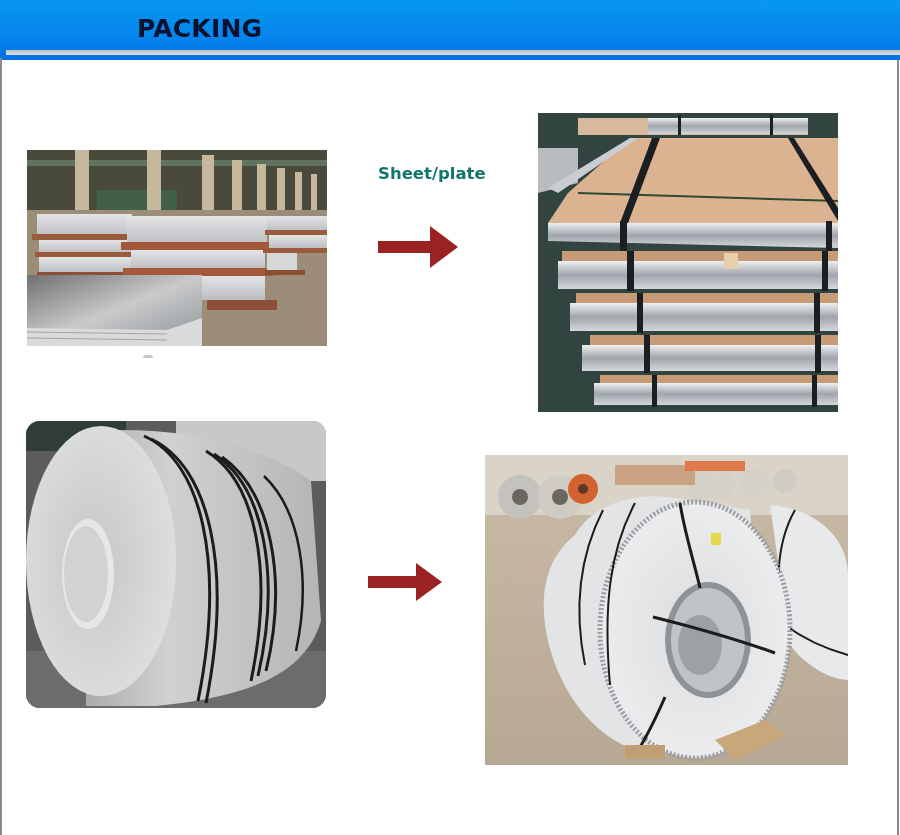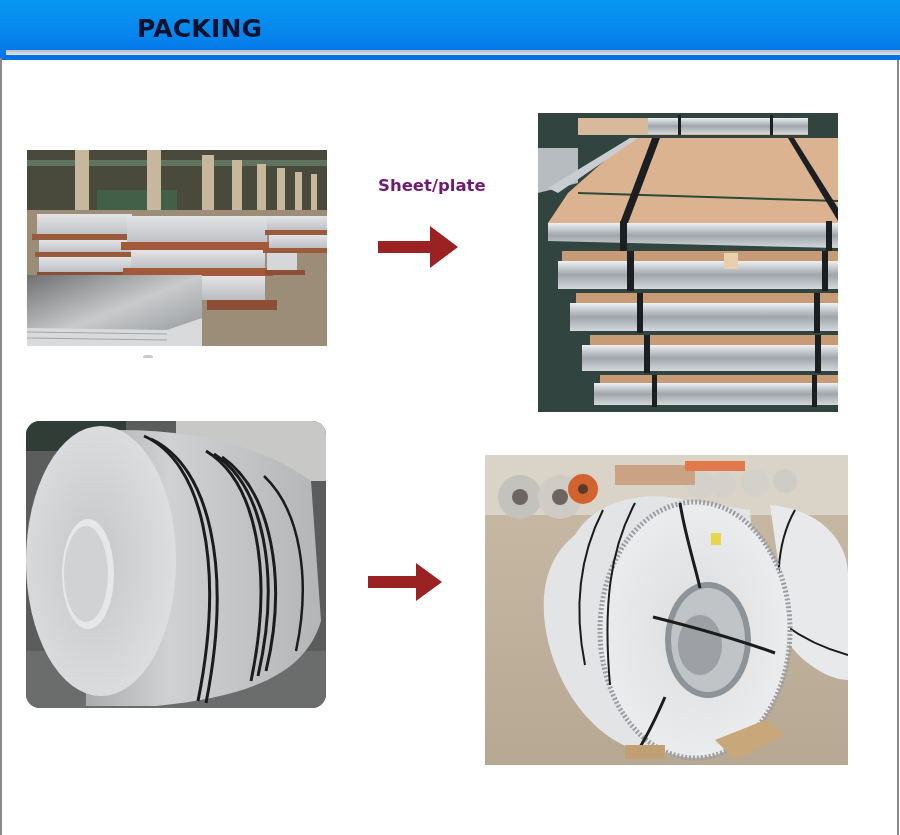--- a/index.html
+++ b/index.html
@@ -24,22 +24,22 @@
 
   .photo { position: absolute; overflow: hidden; }
   .photo svg { display: block; width: 100%; height: 100%; }
 
   #photo-sheets-warehouse { left: 27px; top: 150px; width: 300px; height: 196px; }
   #photo-sheets-packed { left: 538px; top: 113px; width: 300px; height: 299px; }
   #photo-coil-bare { left: 26px; top: 421px; width: 300px; height: 287px; border-radius: 14px; }
   #photo-coil-packed { left: 485px; top: 455px; width: 363px; height: 310px; }
 
   .label-sheet {
-    position: absolute; left: 378px; top: 176px;
-    font-family: "DejaVu Sans", sans-serif; font-weight: bold; font-size: 16.5px; color: #701a75;
+    position: absolute; left: 378px; top: 164px;
+    font-family: "DejaVu Sans", sans-serif; font-weight: bold; font-size: 16.5px; color: #0f766e;
   }
   .arrow { position: absolute; }
   #arrow-sheet { left: 378px; top: 224px; width: 80px; height: 46px; }
   #arrow-coil { left: 368px; top: 562px; width: 74px; height: 40px; }
   .tiny-mark { position: absolute; left: 143px; top: 355px; width: 10px; height: 3px; background: #c9c9c9; border-radius: 3px 3px 0 0; }
 </style>
 </head>
 <body>
 
 <div class="header">

